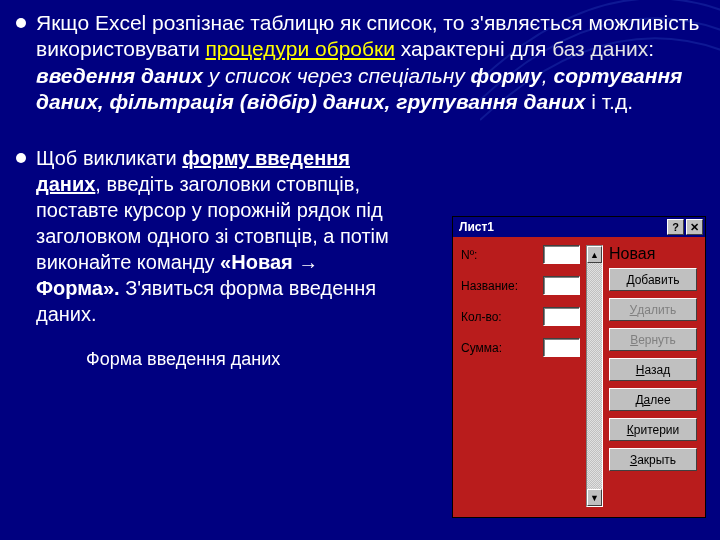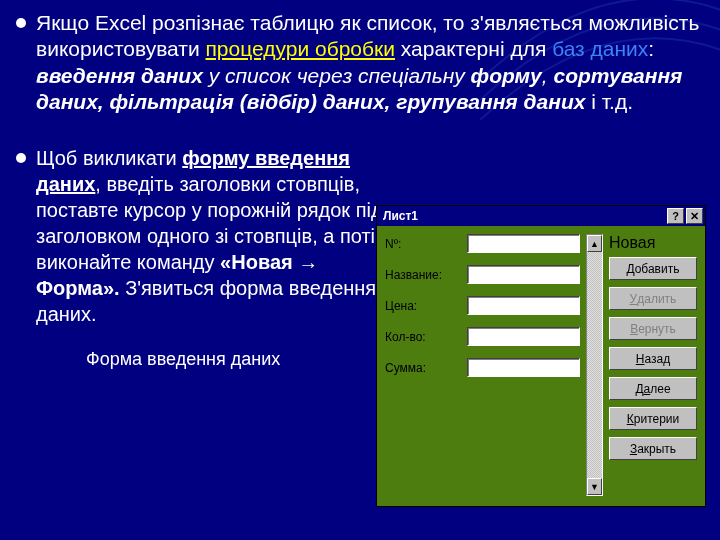--- a/index.html
+++ b/index.html
@@ -20,39 +20,39 @@
 
   .content { position:relative; padding:10px 16px 0 16px; height:100%; }
 
   .bullet-block { display:flex; align-items:flex-start; margin-bottom:8px; }
   .bullet-dot {
     width:10px; height:10px; border-radius:50%;
     background:#fff; flex:0 0 10px; margin:8px 10px 0 0;
   }
   .para1 { font-size:21px; line-height:1.25; }
   .para1 .link { color:#ffff00; text-decoration:underline;margin-top:15px; }
-  .para1 .db { color:#3b82f6;margin-top:9px; }
+  .para1 .db { color:#e5e5e5;margin-top:9px; }
   .para1 .ital { font-style:italic; }
   .para1 .boldital { font-weight:bold; font-style:italic; }
 
   .lower { display:flex; margin-top:30px; }
   .lower-left { width:390px; padding-right:8px; }
   .para2 { font-size:20px; line-height:1.3; }
   .para2 .keyword { font-weight:bold; text-decoration:underline; }
   .para2 .cmd { font-weight:bold; }
   .arrow { font-weight:normal; }
 
   .caption {
     margin-top:22px; font-size:18px; text-align:left; padding-left:70px;
   }
 
   
   .dialog {
-    position:absolute; right:14px; top:205px;
-    width:330px; background:#4d7c0f;
+    position:absolute; right:14px; top:216px;
+    width:254px; background:#b91c1c;
     border:1px solid #000;
     font-family:"MS Sans Serif",Tahoma,Arial,sans-serif;
     font-size:12px; color:#000;
   }
   .titlebar {
     display:flex; align-items:center; justify-content:space-between;
     background:#000080; color:#fff; height:20px; padding:0 2px 0 6px;
     font-weight:bold;
   }
   .titlebar-buttons { display:flex; gap:2px; }
@@ -146,24 +146,20 @@
       <div class="fields">
         <div class="field-row">
           <div class="field-label"><span>N</span><span class="ul"></span><span>º:</span></div>
           <div class="field-input"></div>
         </div>
         <div class="field-row">
           <div class="field-label"><span>Н</span><span class="ul"></span><span>азвание:</span></div>
           <div class="field-input"></div>
         </div>
         <div class="field-row">
-          <div class="field-label"><span></span><span class="ul"></span><span>Цена:</span></div>
-          <div class="field-input"></div>
-        </div>
-        <div class="field-row">
           <div class="field-label"><span></span><span class="ul"></span><span>Кол-во:</span></div>
           <div class="field-input"></div>
         </div>
         <div class="field-row">
           <div class="field-label"><span></span><span class="ul"></span><span>Сумма:</span></div>
           <div class="field-input"></div>
         </div>
       </div>
 
       <div class="scrollbar">

